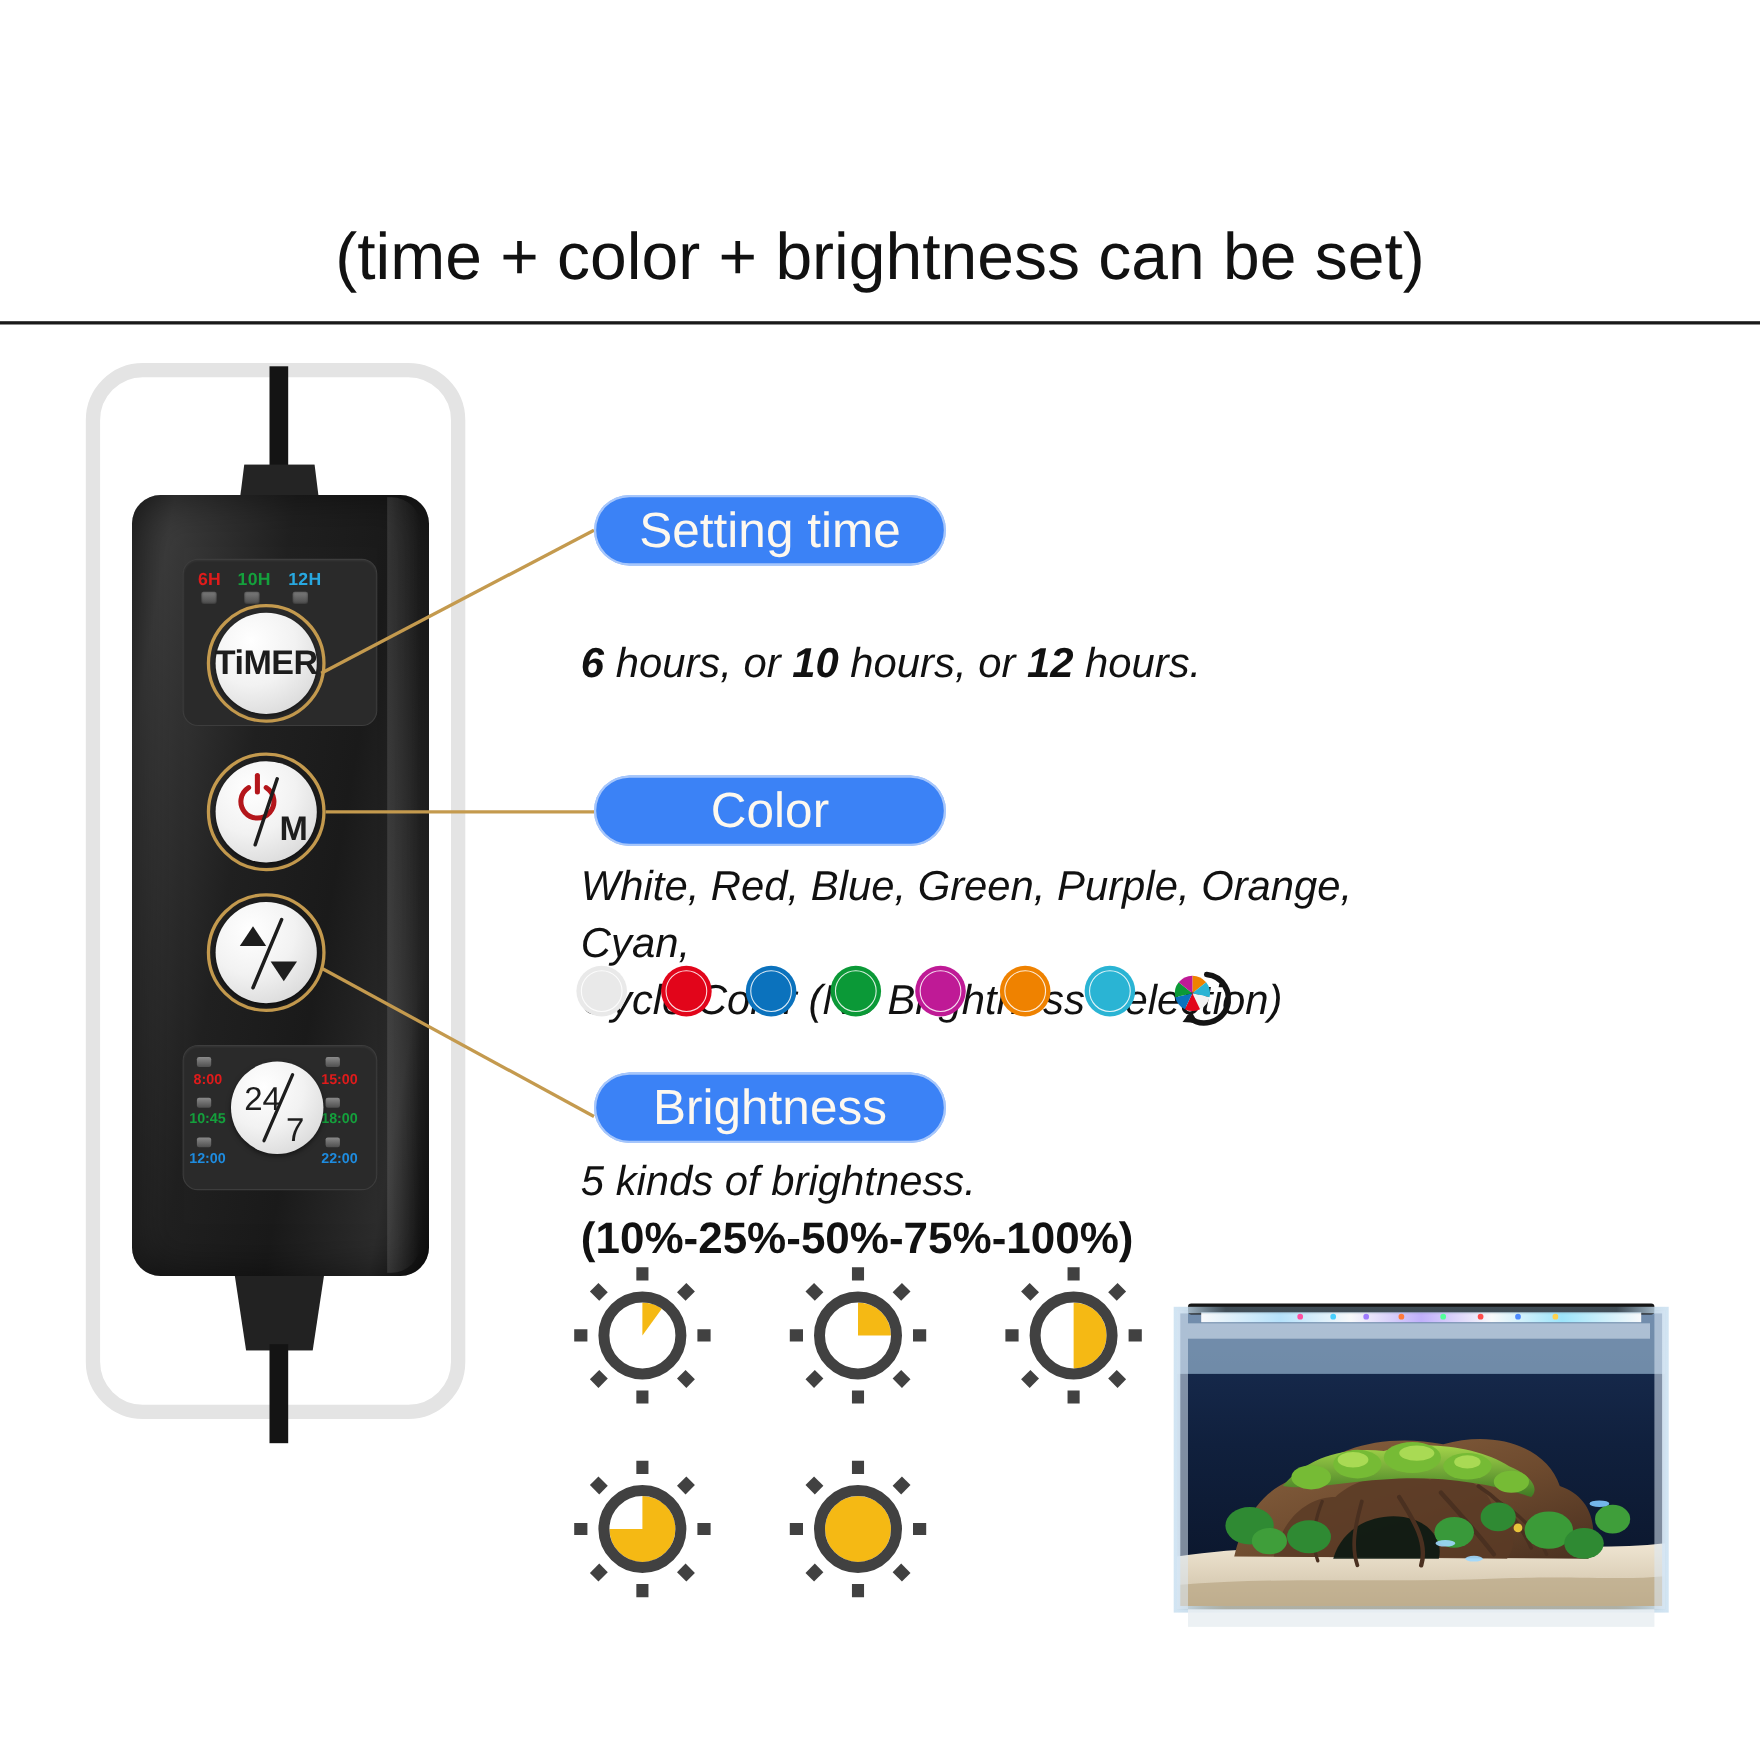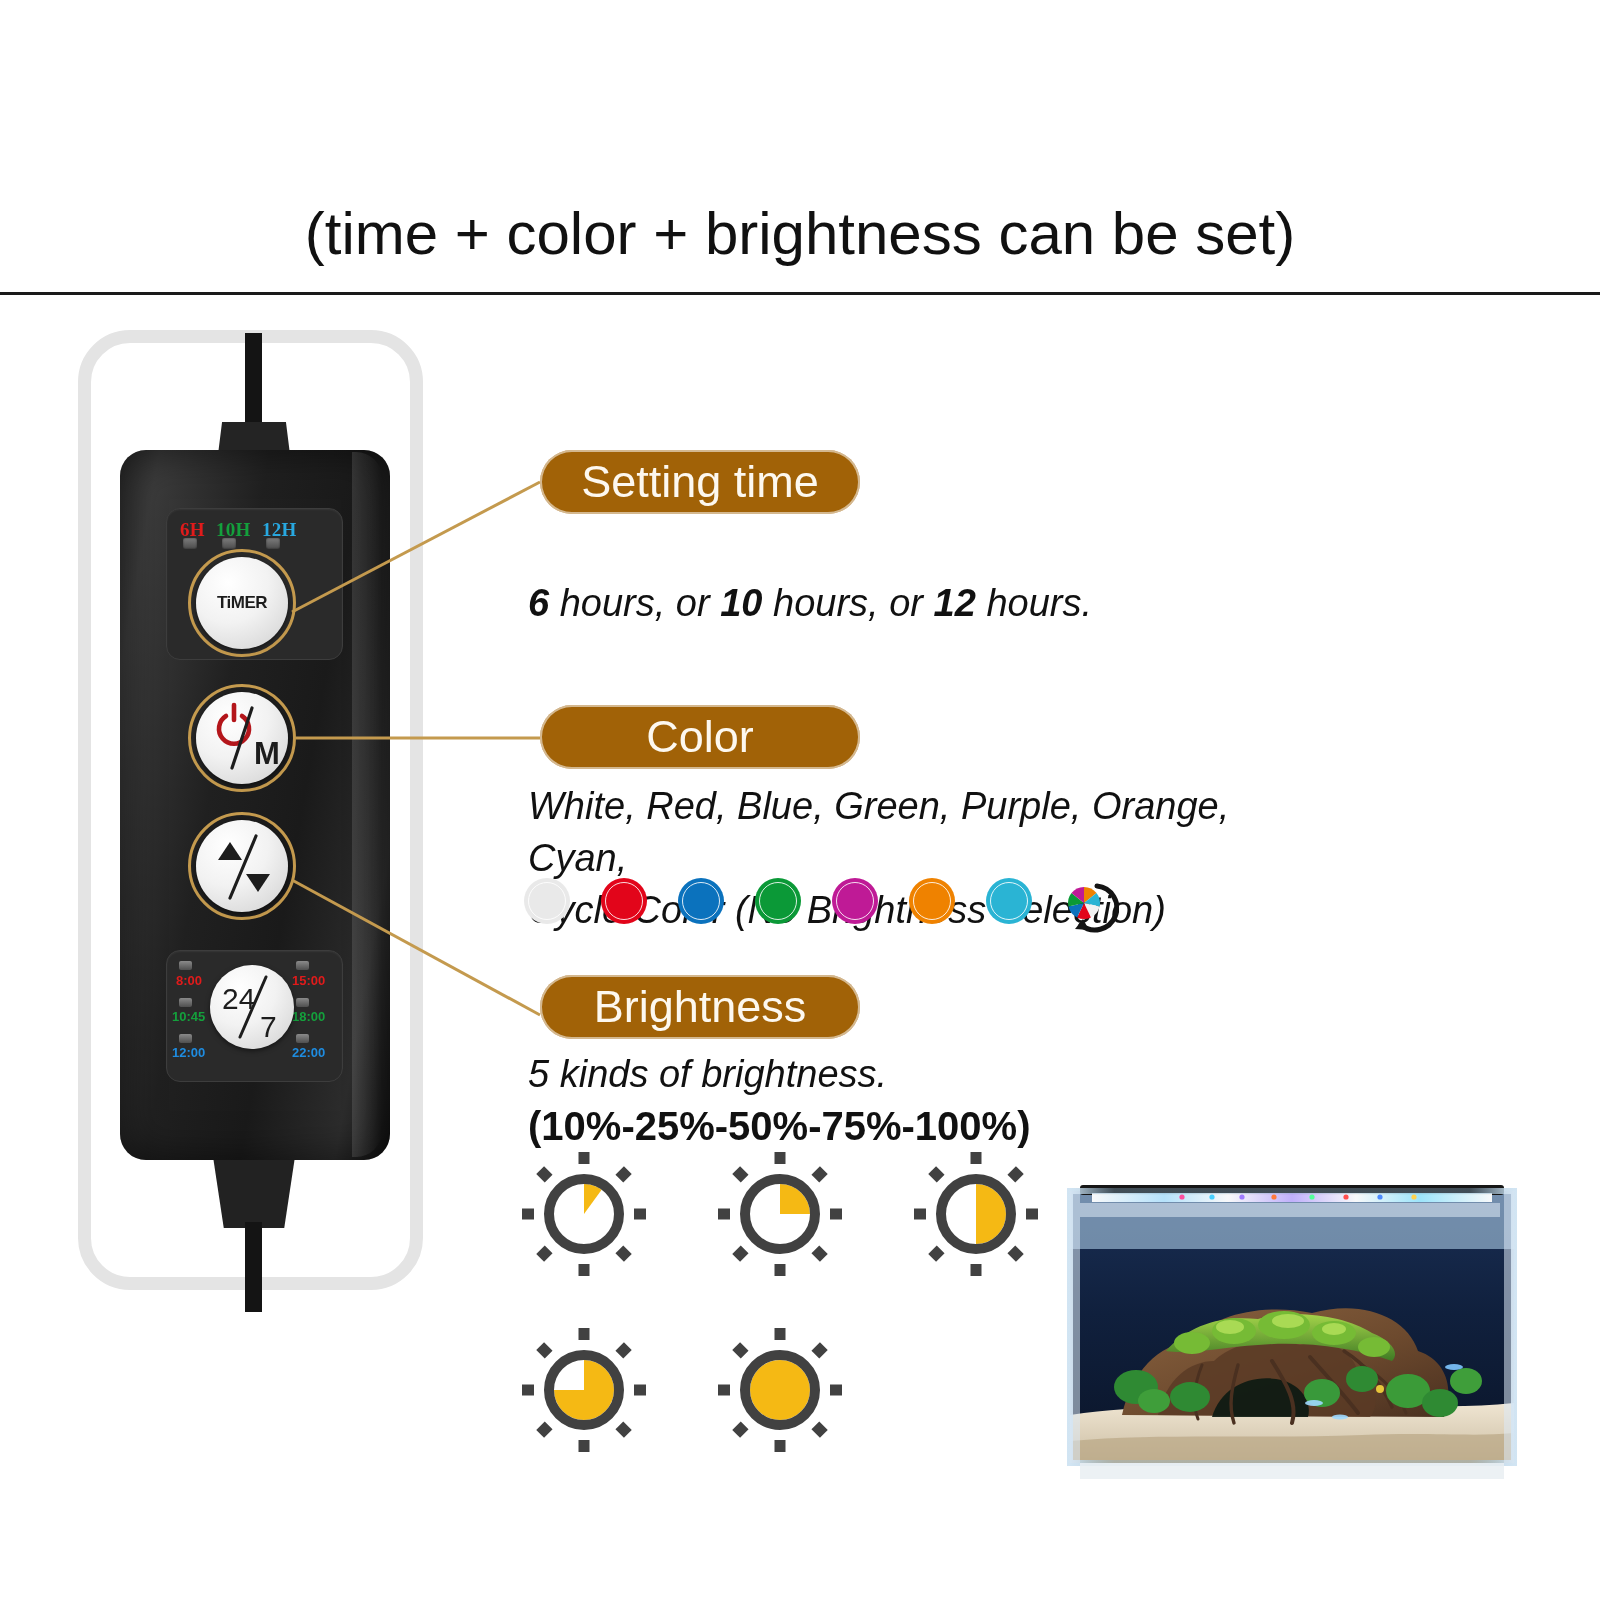--- a/index.html
+++ b/index.html
@@ -92,22 +92,22 @@
     border-radius:14px;
     z-index:6;
     box-shadow:inset 0 1px 2px rgba(255,255,255,.06);
   }
   #face-top{left:166px;top:508px;width:175px;height:150px;}
   #face-bottom{left:166px;top:950px;width:175px;height:130px;}
 
   
   .hour-label{
     position:absolute;z-index:8;
-    font-size:19px;font-weight:bold;
-    font-family:Liberation Serif, serif;
+    font-size:16px;font-weight:bold;
+    font-family:Liberation Sans, sans-serif;
     letter-spacing:.3px;
   }
   .led-dot{
     position:absolute;z-index:8;
     width:14px;height:11px;border-radius:2px;
     background:linear-gradient(180deg,#7c7c7c,#4c4c4c);
     box-shadow:inset 0 0 2px rgba(0,0,0,.6);
   }
 
   
@@ -119,21 +119,21 @@
   }
   .btn{
     position:absolute;z-index:8;
     border-radius:50%;
     background:radial-gradient(circle at 35% 28%,#ffffff 0%,#f2f2f2 45%,#cfcfcf 100%);
     box-shadow:0 2px 5px rgba(0,0,0,.5);
     display:flex;align-items:center;justify-content:center;
     color:#1d1d1d;
     font-family:"Liberation Sans", sans-serif;
   }
-  #btn-timer{left:196px;top:557px;width:92px;height:92px;font-size:17px;font-weight:bold;letter-spacing:-.5px;}
+  #btn-timer{left:196px;top:557px;width:92px;height:92px;font-size:31px;font-weight:bold;letter-spacing:-.5px;}
   #ring-timer{left:188px;top:549px;width:108px;height:108px;}
 
   #btn-power{left:196px;top:692px;width:92px;height:92px;}
   #ring-power{left:188px;top:684px;width:108px;height:108px;}
 
   #btn-arrows{left:196px;top:820px;width:92px;height:92px;}
   #ring-arrows{left:188px;top:812px;width:108px;height:108px;}
 
   #btn-247{left:210px;top:965px;width:84px;height:84px;}
 
@@ -148,21 +148,21 @@
     width:13px;height:9px;border-radius:2px;
     background:linear-gradient(180deg,#8a8a8a,#4f4f4f);
   }
 
   
   #connectors{position:absolute;left:0;top:0;width:1600px;height:1600px;z-index:9;pointer-events:none;}
 
   
   .pill{
     position:absolute;
-    background:#a16207;
+    background:#3b82f6;
     border-radius:40px;
     box-shadow:inset 0 0 0 2px rgba(255,255,255,.55);
     display:flex;align-items:center;justify-content:center;
     color:#fdf8ef;
     font-size:45px;
     font-family:"Liberation Sans", sans-serif;
     z-index:10;
   }
   #pill-time{left:540px;top:450px;width:320px;height:64px;}
   #pill-color{left:540px;top:705px;width:320px;height:64px;}

